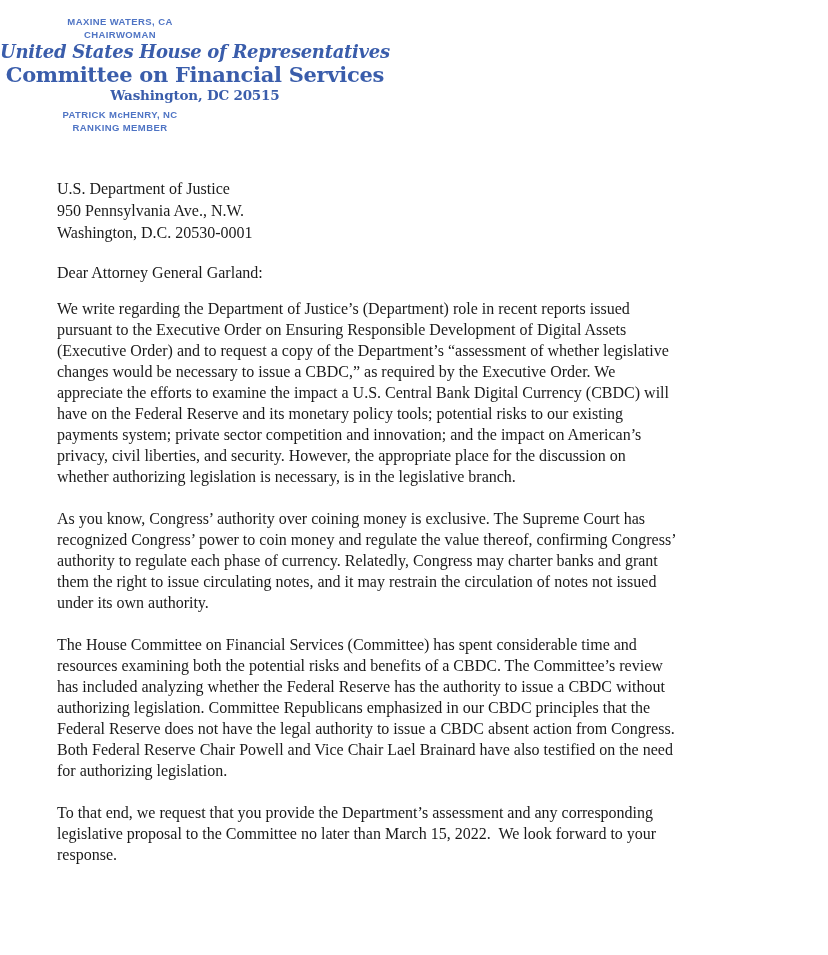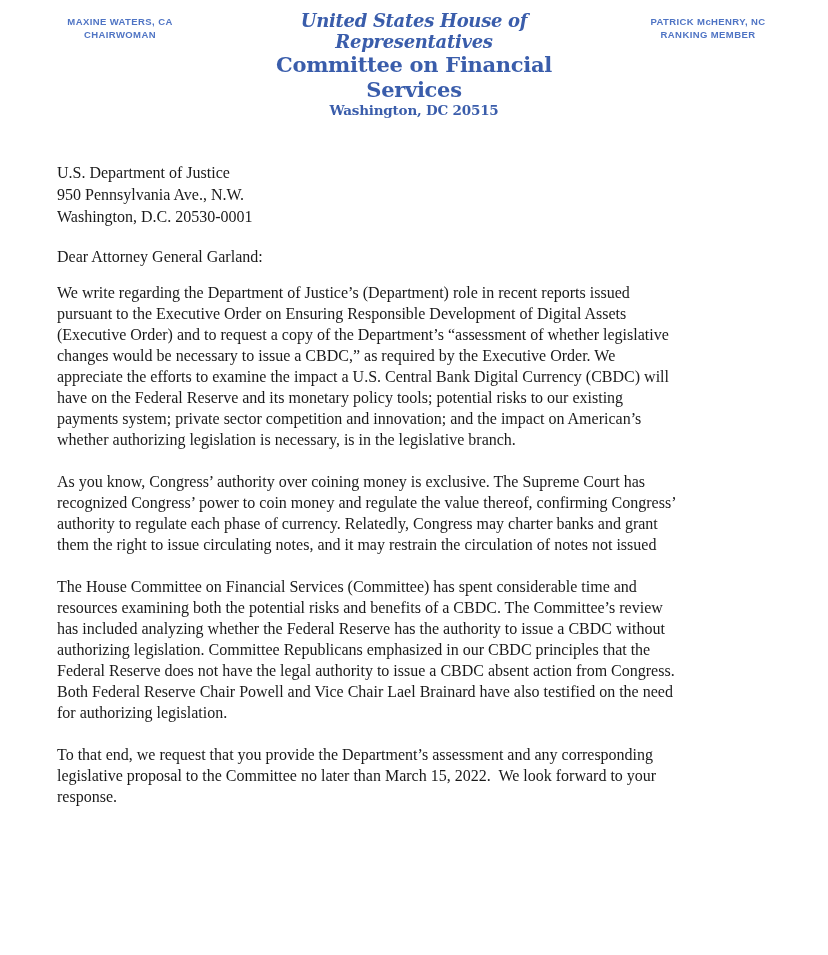--- a/index.html
+++ b/index.html
@@ -15,20 +15,21 @@
     font-family: "Liberation Serif", serif;
     color: #1a1a1a;
     overflow: hidden;
   }
   
   .letterhead {
     display: flex;
     justify-content: space-between;
     align-items: flex-start;
     padding-top: 10px;
+    flex-direction: column;
   }
   .letterhead-side {
     width: 240px;
     text-align: center;
     font-family: "Liberation Sans", sans-serif;
     font-size: 9.5px;
     font-weight: bold;
     letter-spacing: 0.4px;
     line-height: 13px;
     color: #4f74c4;
@@ -102,27 +103,29 @@
 
   <div>
     <div class="paragraph">
         <div class="line">We write regarding the Department of Justice’s (Department) role in recent reports issued</div>
         <div class="line">pursuant to the Executive Order on Ensuring Responsible Development of Digital Assets</div>
         <div class="line">(Executive Order) and to request a copy of the Department’s “assessment of whether legislative</div>
         <div class="line">changes would be necessary to issue a CBDC,” as required by the Executive Order. We</div>
         <div class="line">appreciate the efforts to examine the impact a U.S. Central Bank Digital Currency (CBDC) will</div>
         <div class="line">have on the Federal Reserve and its monetary policy tools; potential risks to our existing</div>
         <div class="line">payments system; private sector competition and innovation; and the impact on American’s</div>
+        <div class="line">privacy, civil liberties, and security. However, the appropriate place for the discussion on</div>
         <div class="line">whether authorizing legislation is necessary, is in the legislative branch.</div>
       </div>
     <div class="paragraph">
         <div class="line">As you know, Congress’ authority over coining money is exclusive. The Supreme Court has</div>
         <div class="line">recognized Congress’ power to coin money and regulate the value thereof, confirming Congress’</div>
         <div class="line">authority to regulate each phase of currency. Relatedly, Congress may charter banks and grant</div>
         <div class="line">them the right to issue circulating notes, and it may restrain the circulation of notes not issued</div>
+        <div class="line">under its own authority.</div>
       </div>
     <div class="paragraph">
         <div class="line">The House Committee on Financial Services (Committee) has spent considerable time and</div>
         <div class="line">resources examining both the potential risks and benefits of a CBDC. The Committee’s review</div>
         <div class="line">has included analyzing whether the Federal Reserve has the authority to issue a CBDC without</div>
         <div class="line">authorizing legislation. Committee Republicans emphasized in our CBDC principles that the</div>
         <div class="line">Federal Reserve does not have the legal authority to issue a CBDC absent action from Congress.</div>
         <div class="line">Both Federal Reserve Chair Powell and Vice Chair Lael Brainard have also testified on the need</div>
         <div class="line">for authorizing legislation.</div>
       </div>

